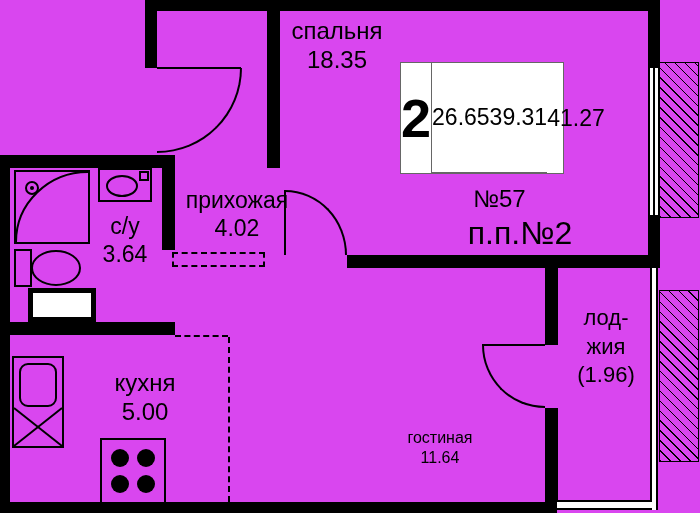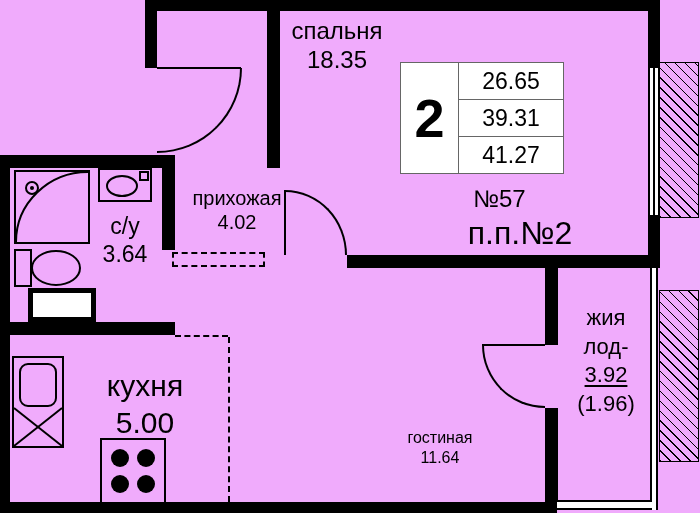--- a/index.html
+++ b/index.html
@@ -1,35 +1,35 @@
 <!DOCTYPE html>
 <html><head>
 <meta charset="utf-8">
 <style>
   * { margin:0; padding:0; box-sizing:border-box; }
   html,body { background:#ffffff; }
   body { font-family:"Liberation Sans", sans-serif; color:#000; }
-  .plan { position:relative; width:700px; height:513px; background:#f0abfc; overflow:hidden; }
+  .plan { position:relative; width:700px; height:513px; background:#d946ef; overflow:hidden; }
   .wall { position:absolute; background:#000; }
   .line { position:absolute; background:#000; }
   .arc { position:absolute; }
   .window { position:absolute; background:#fff; }
   .mullion { width:2px; height:100%; margin:0 auto; background:#000; }
   .hatch { position:absolute; border:1px solid #000;
            background-image:repeating-linear-gradient(45deg,#000 0,#000 1px,transparent 1px,transparent 7px); }
   .dashedrect { position:absolute; border:2px dashed #000; }
   .dash-v { position:absolute; width:0; border-left:2px dashed #000; }
   .dash-h { position:absolute; height:0; border-top:2px dashed #000; }
   .label { position:absolute; text-align:center; color:#000; line-height:1.22; }
   .label span { display:block; }
   .u { text-decoration:underline; text-underline-offset:3px; }
   .fixture { position:absolute; }
   .infobox { position:absolute; left:400px; top:62px; width:164px; height:112px; display:flex; border:1px solid #666; background:#fff; }
   .infobox .count { width:58px; border-right:1px solid #666; display:flex; align-items:center; justify-content:center; font-size:54px; font-weight:bold; }
-  .infobox .vals { flex:1; display:flex; flex-direction:column; }
+  .infobox .vals { flex:1; display:flex; flex-direction:row; }
   .infobox .vals .cell { flex:1; display:flex; align-items:center; justify-content:center; font-size:23px; border-bottom:1px solid #666; }
   .infobox .vals .cell:last-child { border-bottom:none;text-align:center; }
 </style>
 </head>
 <body>
 
 <div class="plan">
 
   <div class="wall" style="left:145px;top:0;width:515px;height:11px"></div>
   <div class="wall" style="left:145px;top:0;width:12px;height:68px"></div>
@@ -105,40 +105,39 @@
       <circle cx="46" cy="20" r="9" fill="#000"></circle>
       <circle cx="20" cy="46" r="9" fill="#000"></circle>
       <circle cx="46" cy="46" r="9" fill="#000"></circle>
     </svg>
   </div>
 
   <div class="label" style="left:272px;top:16px;width:130px;font-size:24px">
     <span>спальня</span>
     <span>18.35</span>
   </div>
-  <div class="label" style="left:167px;top:186px;width:140px;font-size:20px">
+  <div class="label" style="left:167px;top:186px;width:140px;font-size:23px">
     <span>прихожая</span>
     <span>4.02</span>
   </div>
   <div class="label" style="left:85px;top:212px;width:80px;font-size:23px">
     <span>с/у</span>
     <span>3.64</span>
   </div>
-  <div class="label" style="left:80px;top:368px;width:130px;font-size:30px">
+  <div class="label" style="left:80px;top:368px;width:130px;font-size:24px">
     <span>кухня</span>
     <span>5.00</span>
   </div>
   <div class="label" style="left:370px;top:428px;width:140px;font-size:16px">
     <span>гостиная</span>
     <span>11.64</span>
   </div>
   <div class="label" style="left:560px;top:304px;width:92px;font-size:22px;line-height:1.3">
+    <span>лод-</span>
     <span>жия</span>
-    <span>лод-</span>
-    <span class="u">3.92</span>
     <span>(1.96)</span>
   </div>
 
   <div class="infobox">
     <div class="count">2</div>
     <div class="vals">
       <div class="cell">26.65</div>
       <div class="cell">39.31</div>
       <div class="cell">41.27</div>
     </div>

